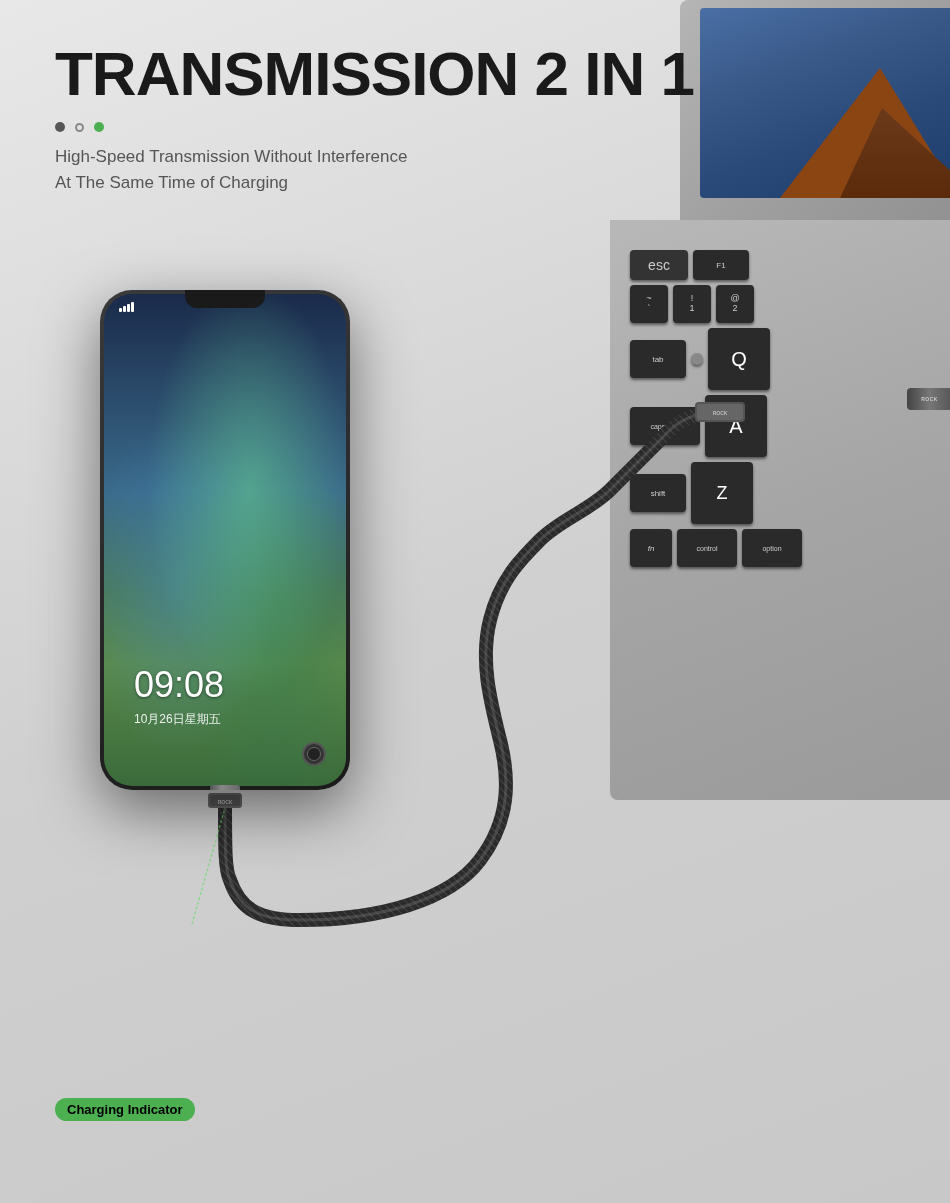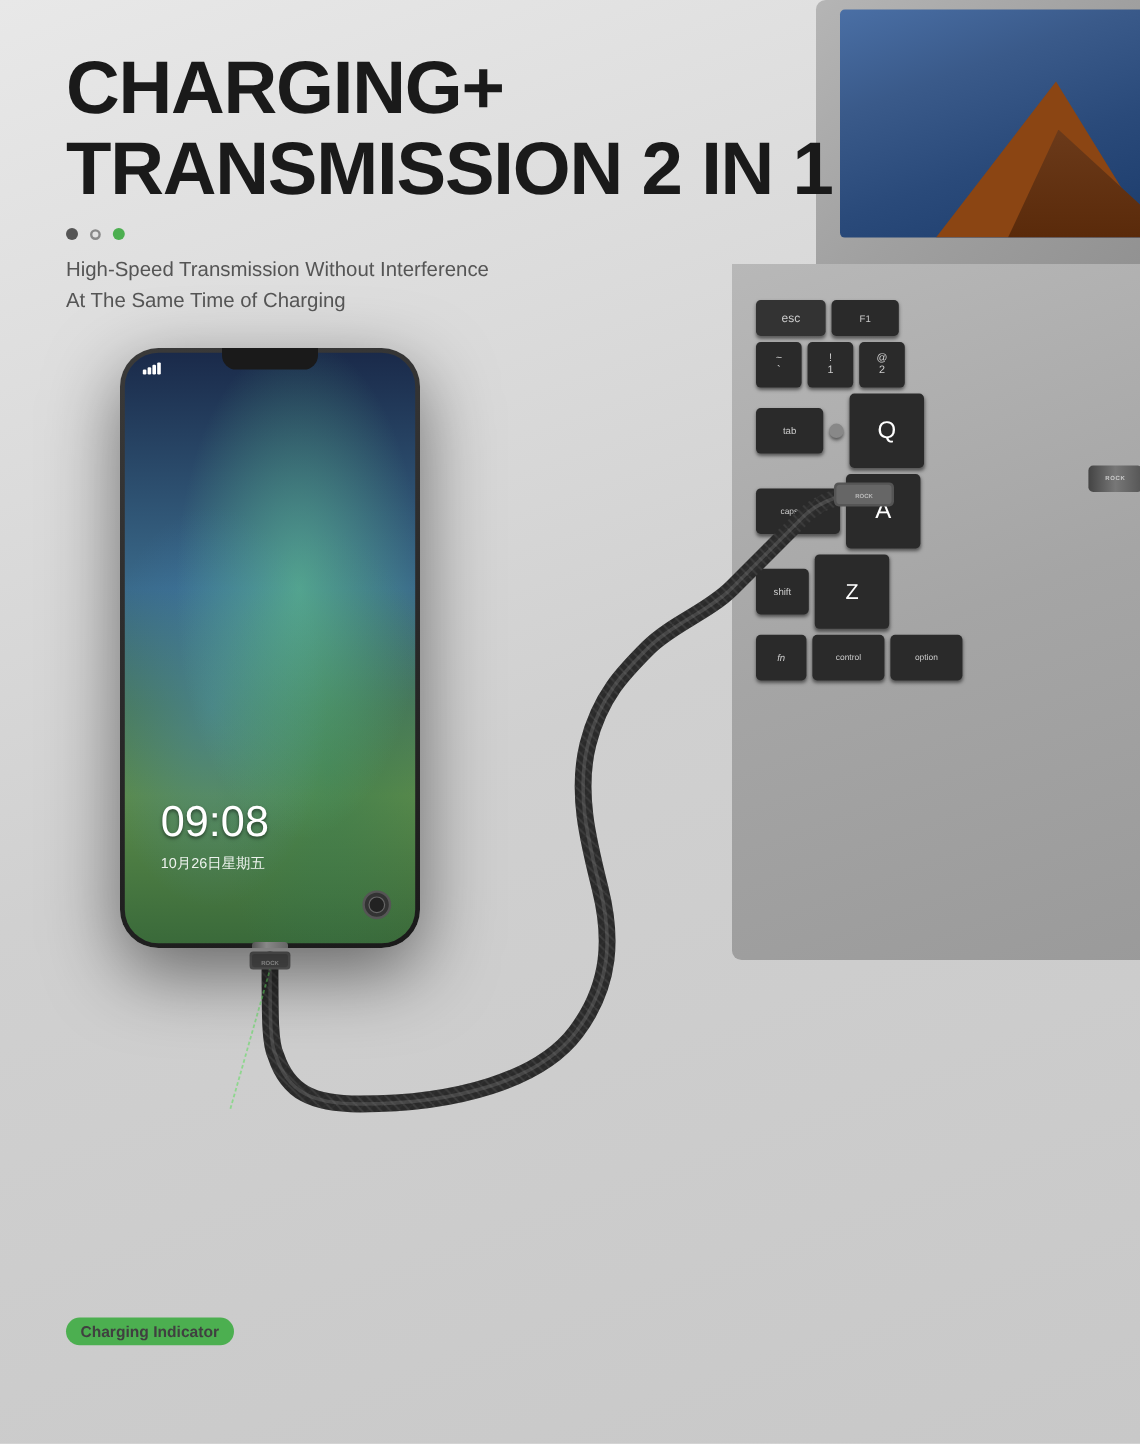--- a/index.html
+++ b/index.html
@@ -151,34 +151,34 @@
       align-items: center;
     }
 
     .key {
       background: #2a2a2a;
       border-radius: 4px;
       display: flex;
       align-items: center;
       justify-content: center;
       color: #ccc;
-      font-size: 10px;
+      font-size: 14px;
       font-weight: 500;
       box-shadow: 0 2px 3px rgba(0,0,0,0.5);
     }
 
     .key-esc { width: 58px; height: 30px; background: #333; }
     .key-f1 { width: 56px; height: 30px; }
     .key-sm { width: 38px; height: 38px; }
     .key-q { width: 62px; height: 62px; font-size: 20px; color: #fff; }
     .key-a { width: 62px; height: 62px; font-size: 20px; color: #fff; }
     .key-z { width: 62px; height: 62px; font-size: 18px; color: #fff; }
     .key-tab { width: 56px; height: 38px; font-size: 8px; }
     .key-caps { width: 70px; height: 38px; font-size: 7px; }
-    .key-shift { width: 44px; height: 38px; font-size: 8px; }
+    .key-shift { width: 56px; height: 38px; font-size: 8px; }
     .key-fn { width: 42px; height: 38px; font-size: 8px; font-style: italic; }
     .key-ctrl { width: 60px; height: 38px; font-size: 7px; }
     .key-opt { width: 60px; height: 38px; font-size: 7px; }
 
     
     .phone-container {
       position: absolute;
       top: 290px;
       left: 100px;
       width: 250px;
@@ -310,21 +310,21 @@
       bottom: 82px;
       left: 55px;
       z-index: 15;
       display: flex;
       align-items: center;
       gap: 0;
     }
 
     .charging-badge {
       background: #4caf50;
-      color: #404040;
+      color: #000000;
       font-size: 13px;
       font-weight: 600;
       padding: 4px 12px;
       border-radius: 12px;
     }
 
     
     .laptop-connector {
       position: absolute;
       top: 388px;
@@ -358,21 +358,20 @@
       pointer-events: none;
     }
   </style>
 </head>
 <body>
 
 <div class="page-container">
 
   <div class="header-text">
     <div class="main-title">
-      <div>CHARGING+</div>
       <div>TRANSMISSION 2 IN 1</div>
     </div>
     <div class="dots-row">
       <div class="dot dot-filled"></div>
       <div class="dot dot-outline"></div>
       <div class="dot dot-green"></div>
     </div>
     <div class="subtitle">
       <div>High-Speed Transmission Without Interference</div>
       <div>At The Same Time of Charging</div>

